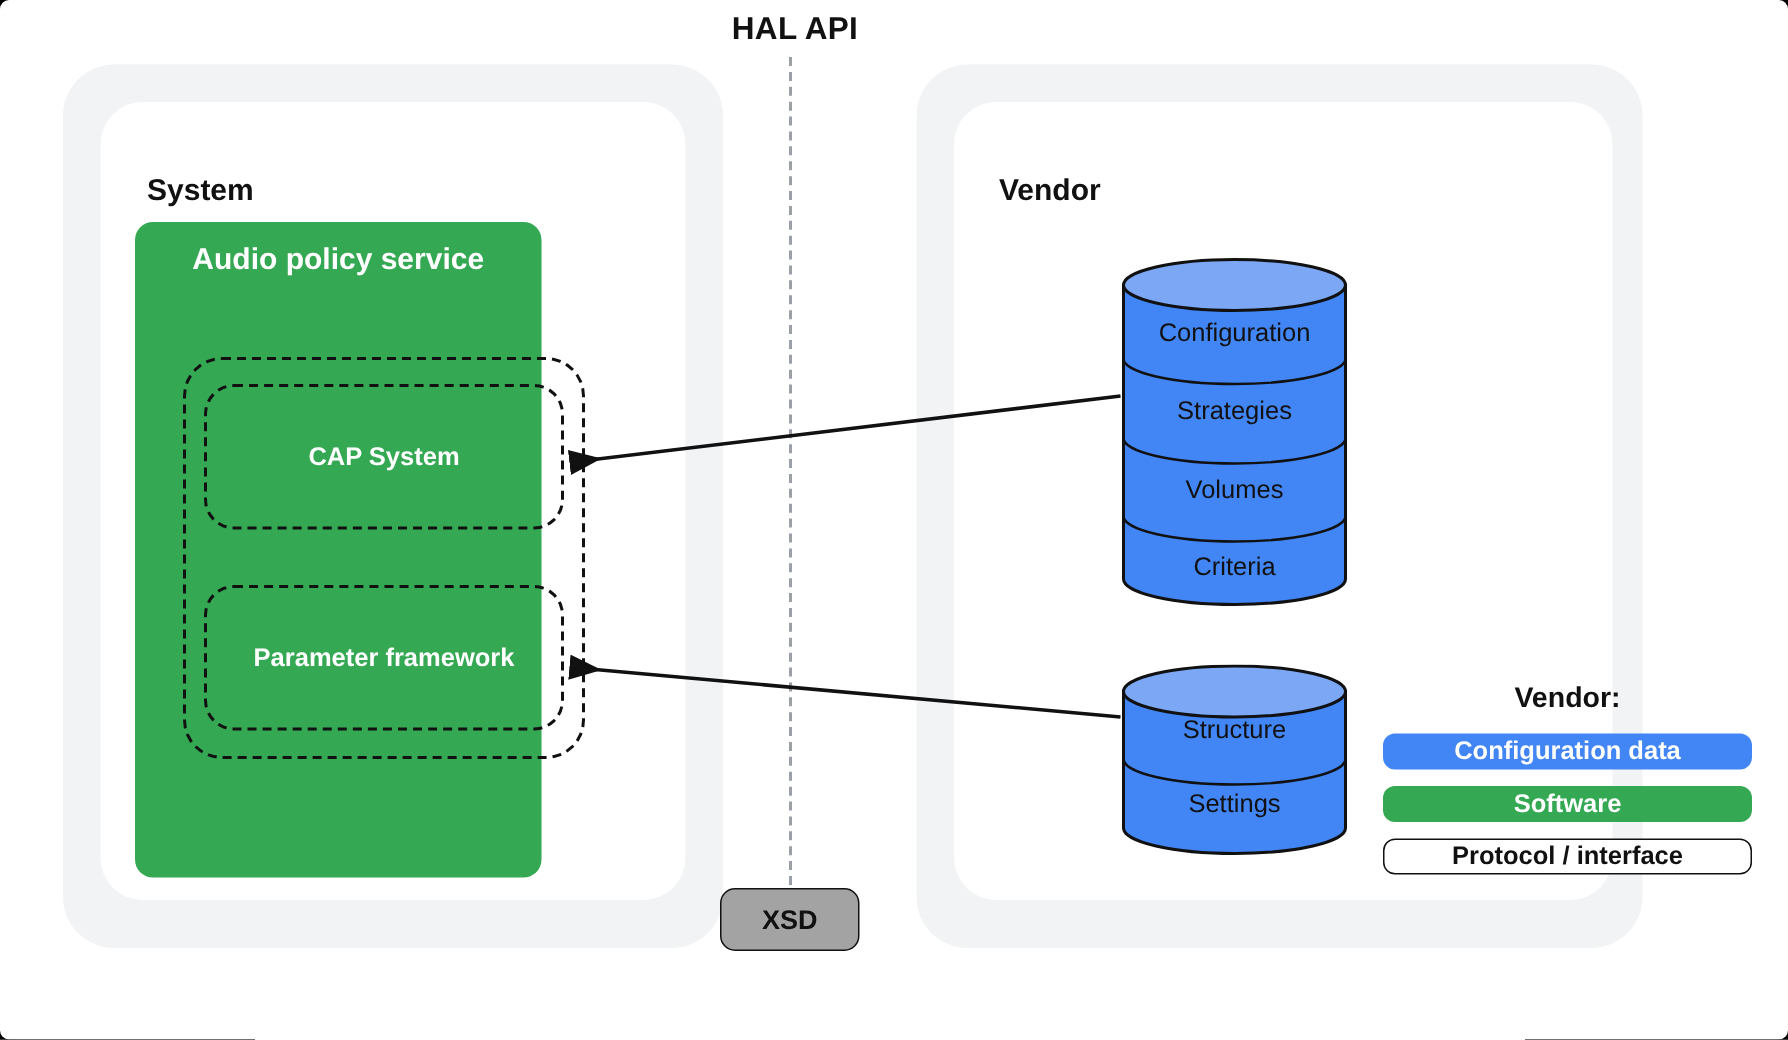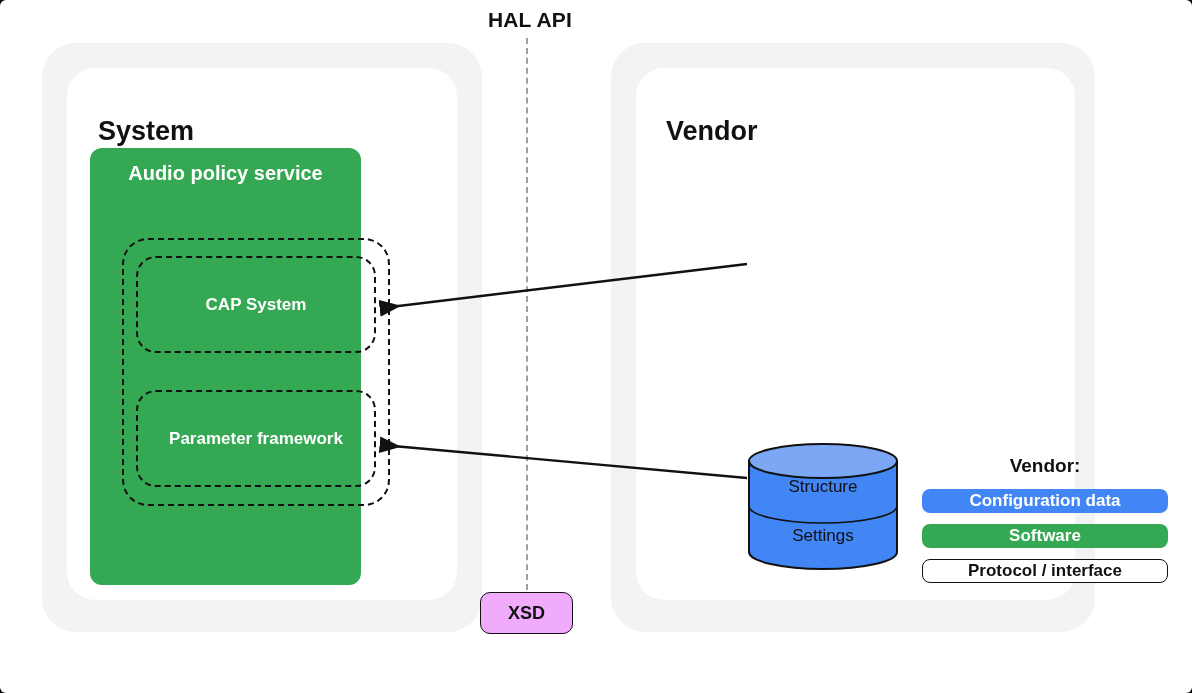--- a/index.html
+++ b/index.html
@@ -56,21 +56,21 @@
     background: #ffffff;
     border-radius: 28px;
   }
   .sys-outer { left: 42px;  top: 43px; width: 440px; height: 589px; }
   .sys-inner { left: 67px;  top: 68px; width: 390px; height: 532px; }
   .ven-outer { left: 611px; top: 43px; width: 484px; height: 589px; }
   .ven-inner { left: 636px; top: 68px; width: 439px; height: 532px; }
 
   .zone-label {
     position: absolute;
-    font-size: 27px;
+    font-size: 20px;
     font-weight: bold;
     color: #111111;
   }
   .zone-label.system { left: 98px;  top: 116px; }
   .zone-label.vendor { left: 666px; top: 116px; }
 
   
   .aps-block {
     position: absolute;
     left: 90px;
@@ -140,21 +140,21 @@
     pointer-events: none;
   }
 
   
   .xsd-box {
     position: absolute;
     left: 480px;
     top: 592px;
     width: 93px;
     height: 42px;
-    background: #f0abfc;
+    background: #a3a3a3;
     border: 1.6px solid #111111;
     border-radius: 10px;
     box-sizing: border-box;
     display: flex;
     align-items: center;
     justify-content: center;
     font-size: 18px;
     font-weight: bold;
     color: #111111;
   }
@@ -209,20 +209,33 @@
     <div class="aps-title">Audio policy service</div>
     <div class="dashed-outer"></div>
     <div class="dashed-inner cap-box">
       <span>CAP System</span>
     </div>
     <div class="dashed-inner pfw-box">
       <span>Parameter framework</span>
     </div>
   </div>
 
+  <div class="cyl cyl1">
+    <svg width="150" height="232" viewBox="0 0 150 232">
+      <path d="M1,18 L1,214 A74,17 0 0 0 149,214 L149,18 Z" fill="#4285f4" stroke="#111111" stroke-width="2"></path>
+      <path d="M1,67 A74,17 0 0 0 149,67" fill="none" stroke="#111111" stroke-width="1.6"></path>
+      <path d="M1,120 A74,17 0 0 0 149,120" fill="none" stroke="#111111" stroke-width="1.6"></path>
+      <path d="M1,172 A74,17 0 0 0 149,172" fill="none" stroke="#111111" stroke-width="1.6"></path>
+      <ellipse cx="75" cy="18" rx="74" ry="17" fill="#7ba7f5" stroke="#111111" stroke-width="2"></ellipse>
+    </svg>
+    <div class="cyl-label" style="top:40px">Configuration</div>
+    <div class="cyl-label" style="top:92px">Strategies</div>
+    <div class="cyl-label" style="top:145px">Volumes</div>
+    <div class="cyl-label" style="top:196px">Criteria</div>
+  </div>
 
   <div class="cyl cyl2">
     <svg width="150" height="127" viewBox="0 0 150 127">
       <path d="M1,18 L1,109 A74,17 0 0 0 149,109 L149,18 Z" fill="#4285f4" stroke="#111111" stroke-width="2"></path>
       <path d="M1,63 A74,17 0 0 0 149,63" fill="none" stroke="#111111" stroke-width="1.6"></path>
       <ellipse cx="75" cy="18" rx="74" ry="17" fill="#7ba7f5" stroke="#111111" stroke-width="2"></ellipse>
     </svg>
     <div class="cyl-label" style="top:34px">Structure</div>
     <div class="cyl-label" style="top:83px">Settings</div>
   </div>

